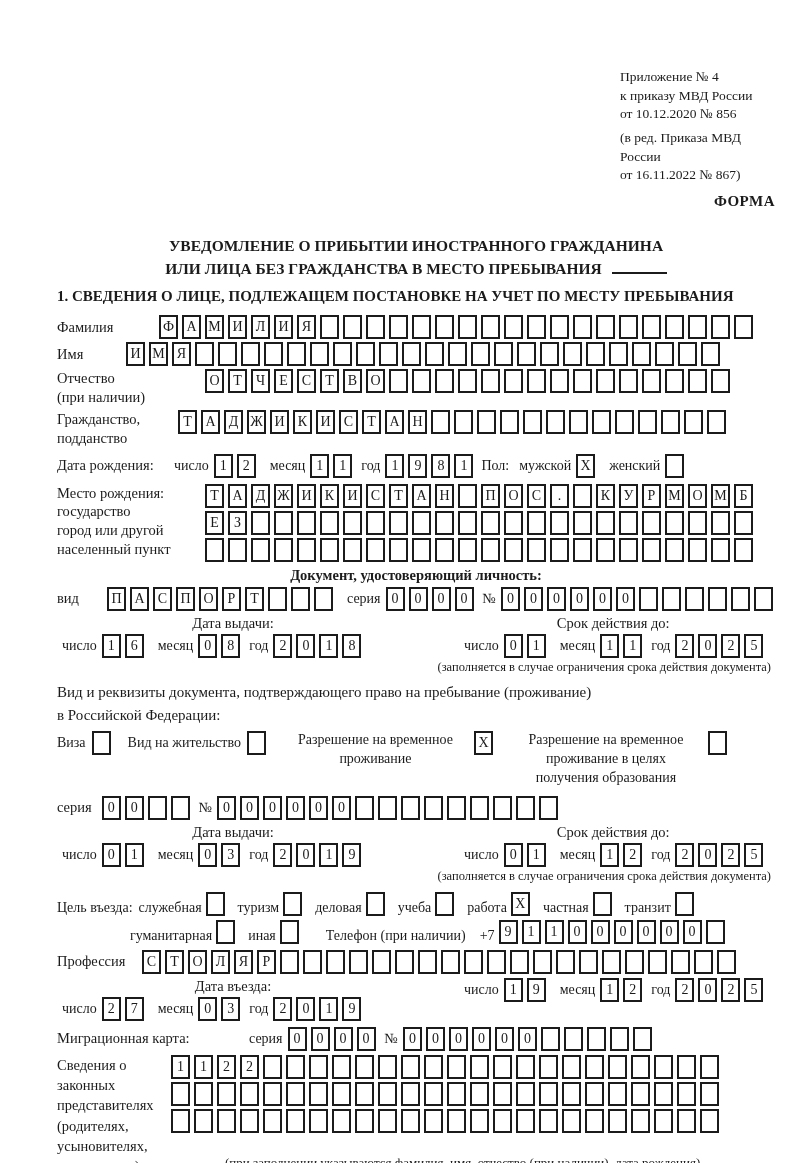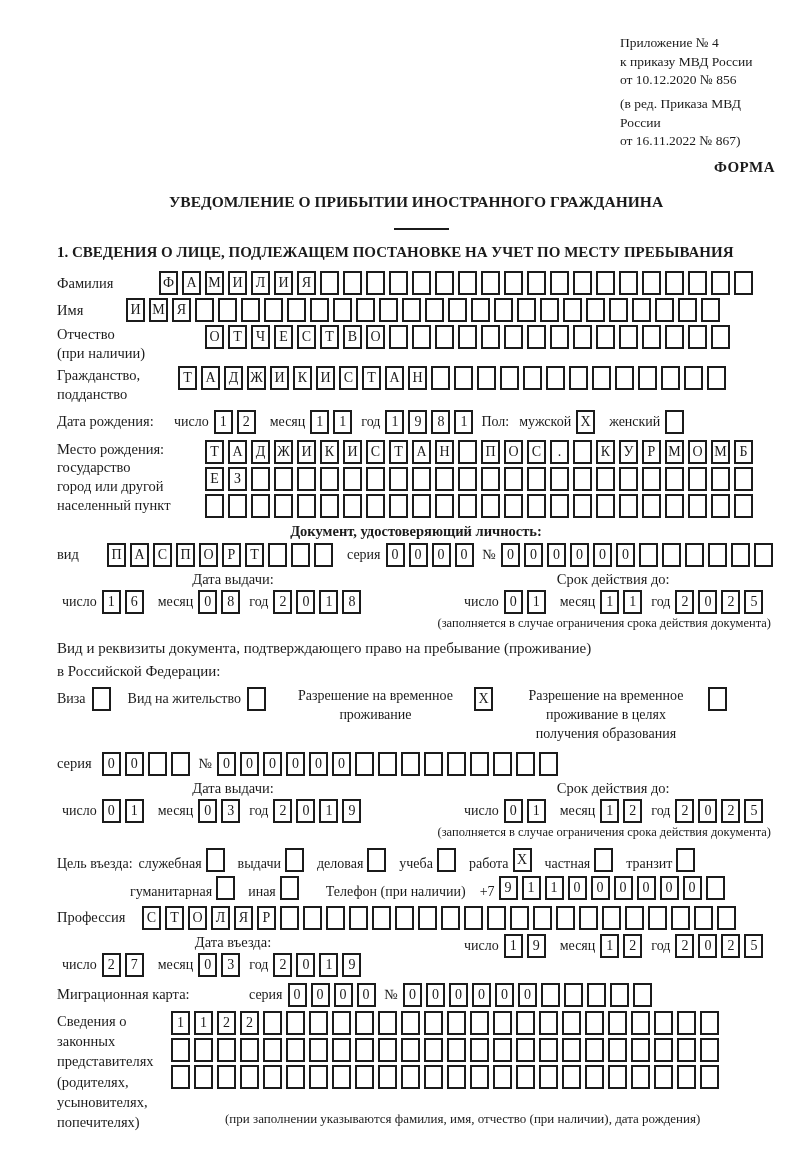--- a/index.html
+++ b/index.html
@@ -9,25 +9,25 @@
     width: 800px; height: 1163px;
     background: var(--paper, #ffffff);
     color: var(--ink, #1b1b1b);
     font-family: "Liberation Serif", "DejaVu Serif", serif;
     padding: 34px 25px 10px 57px;
     overflow: hidden;
   }
   .pre { white-space: pre-line; }
 
   
-  .hdr { margin-left: 563px; font-size: 13.5px; line-height: 1.38; }
+  .hdr { margin-left: 563px; font-size: 13.5px; line-height: 1.38; margin-top: 34px; }
   .hdr .rev { margin-top: 5px; }
   .forma { text-align: right; font-weight: bold; font-size: 15px; margin-top: 8px; letter-spacing: .5px; }
 
-  .title { text-align: center; font-weight: bold; font-size: 15.5px; margin-top: 14px; line-height: 1.5; }
+  .title { text-align: center; font-weight: bold; font-size: 15.5px; margin-top: 24px; line-height: 1.5; }
   .blank { display: inline-block; width: 55px; border-bottom: 2px solid var(--ink,#1b1b1b); margin-left: 10px; height: 14px; }
 
   .sec-heading { font-weight: bold; font-size: 15px; margin-top: 16px; }
 
   
   .frow { display: flex; align-items: center; margin-top: 3px; width: fit-content; }
   .frow.top { align-items: flex-start; }
   .flabel { font-size: 14.5px; flex: none; line-height: 1.3; }
   .w69 { width: 69px; } .w71 { width: 71px; } .w112 { width: 112px; }
   .w121 { width: 121px; } .w148 { width: 148px; } .w50 { width: 50px; }
@@ -86,21 +86,21 @@
 к приказу МВД России
 от 10.12.2020 № 856</div>
     <div class="pre rev">(в ред. Приказа МВД России
 от 16.11.2022 № 867)</div>
   </div>
 
   <div class="forma">ФОРМА</div>
 
   <div class="title">
     <div>УВЕДОМЛЕНИЕ О ПРИБЫТИИ ИНОСТРАННОГО ГРАЖДАНИНА</div>
-    <div><span class="blank"></span></div>
+    <div><span>ИЛИ ЛИЦА БЕЗ ГРАЖДАНСТВА В МЕСТО ПРЕБЫВАНИЯ</span><span class="blank"></span></div>
   </div>
 
   <div class="sec-heading mt8">1. СВЕДЕНИЯ О ЛИЦЕ, ПОДЛЕЖАЩЕМ ПОСТАНОВКЕ НА УЧЕТ ПО МЕСТУ ПРЕБЫВАНИЯ</div>
 
   <div class="frow mt10">
     <span class="flabel w69">Фамилия</span>
     <span class="cells">
         <span class="cell">Ф</span>
         <span class="cell">А</span>
         <span class="cell">М</span>
@@ -536,21 +536,21 @@
     </div>
   </div>
   <div class="dnote">(заполняется в случае ограничения срока действия документа)</div>
 
   <div class="purpose-row">
     <span class="plabel lead">Цель въезда:</span>
     <span class="plabel">служебная</span>
     <span class="cells">
         <span class="cell"></span>
       </span>
-    <span class="plabel">выдачи</span>
+    <span class="plabel">туризм</span>
     <span class="cells">
         <span class="cell"></span>
       </span>
     <span class="plabel">деловая</span>
     <span class="cells">
         <span class="cell"></span>
       </span>
     <span class="plabel">учеба</span>
     <span class="cells">
         <span class="cell"></span>

